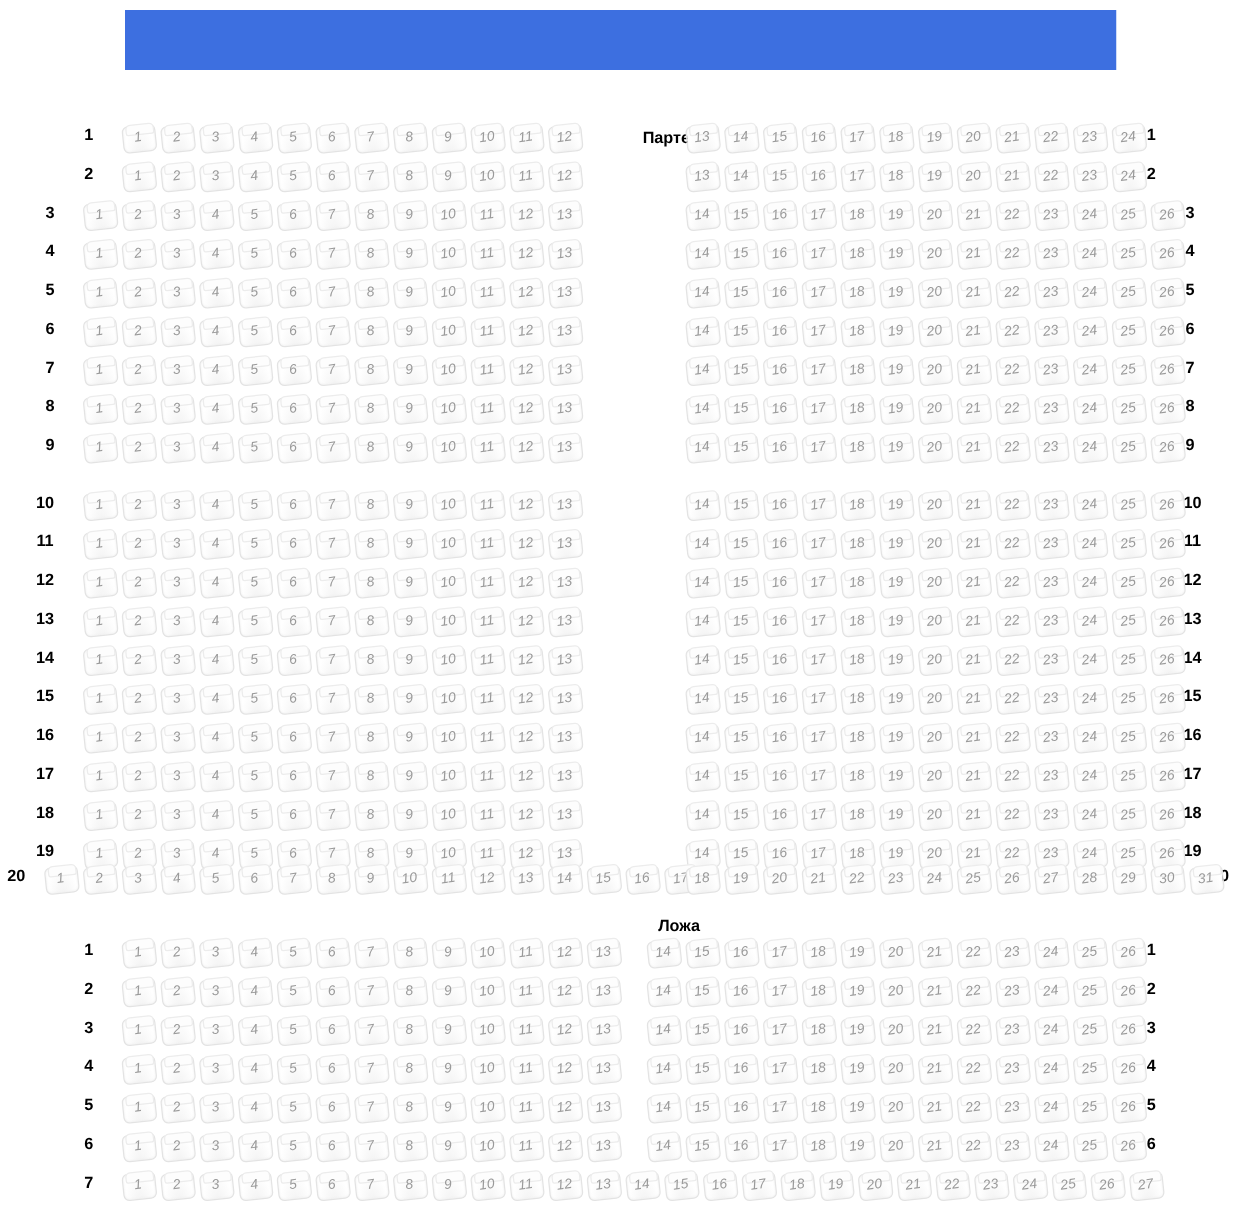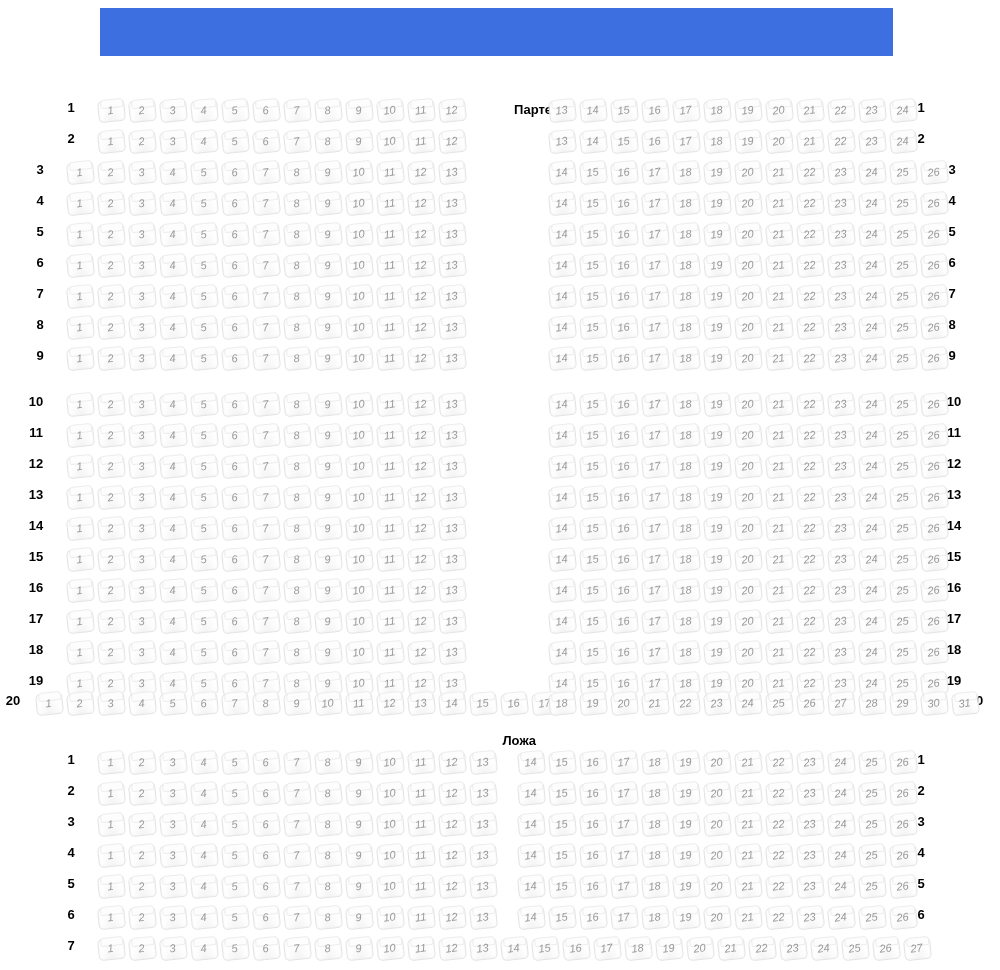--- a/index.html
+++ b/index.html
@@ -28,21 +28,21 @@
     font-weight: bold;
     color: #000;
     text-align: right;
   }
   #label-parter {
     left: 440px;
     top: 102px;
     width: 120px;
   }
   #label-lozha {
-    left: 416px;
+    left: 440px;
     top: 733px;
     width: 120px;
   }
   .row-num {
     position: absolute;
     font-size: 13px;
     font-weight: bold;
     color: #000;
     width: 26px;
     text-align: center;

